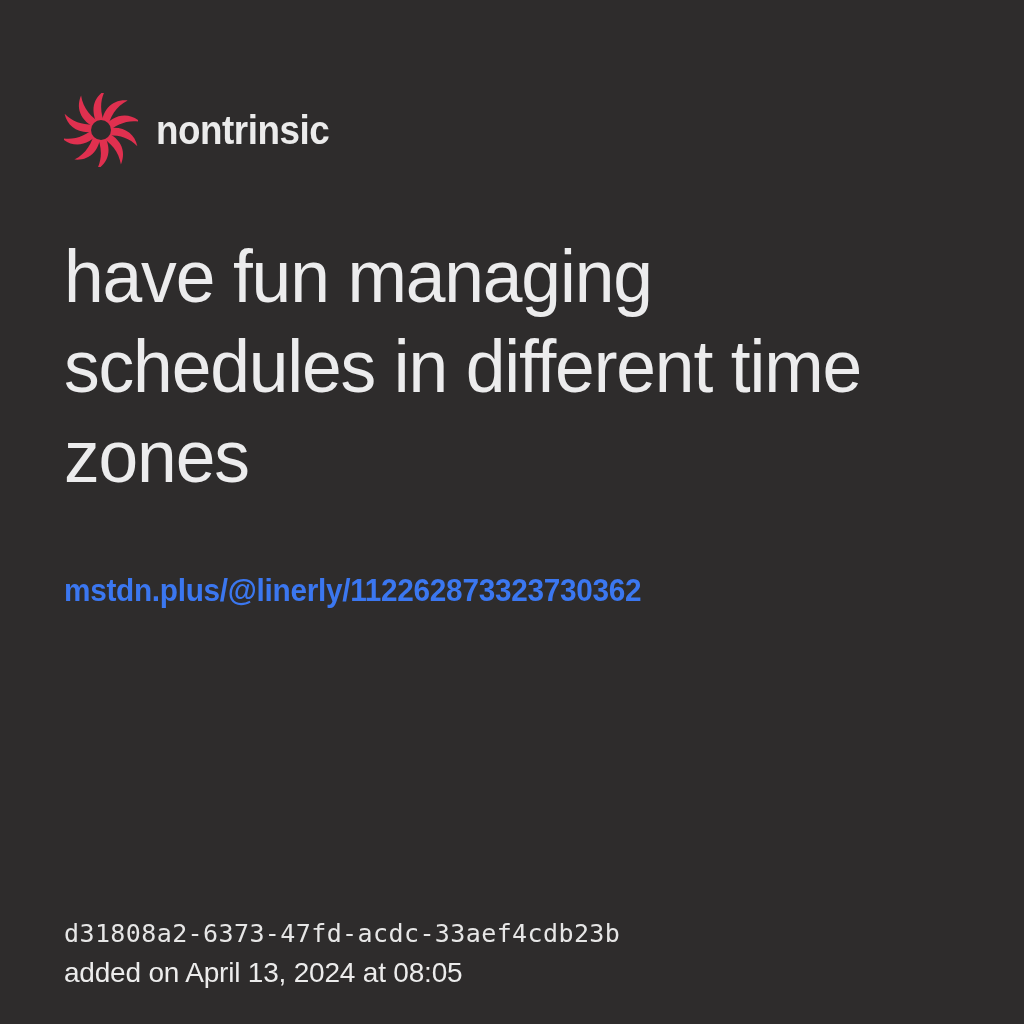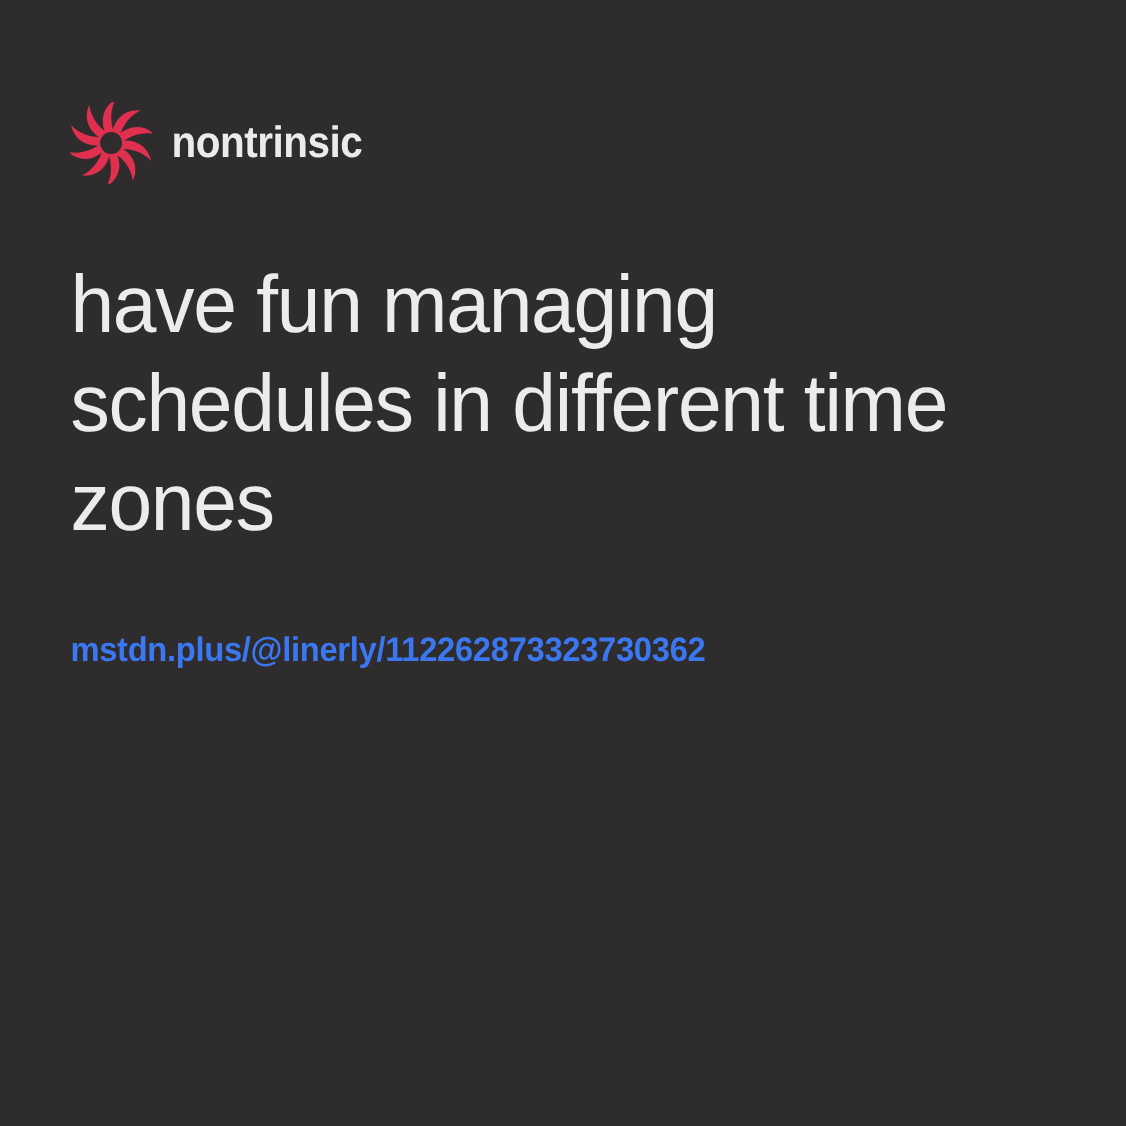--- a/index.html
+++ b/index.html
@@ -153,15 +153,17 @@
       <circle cx="50" cy="50" r="13.5" fill="#2e2c2c"></circle>
     </svg>
     <span class="brand-name">nontrinsic</span>
   </div>
 
   <h1 class="headline">have fun managing schedules in different time zones</h1>
 
   <a class="source-link" href="#">mstdn.plus/@linerly/112262873323730362</a>
 
   <div class="meta">
+    <div class="meta-id">d31808a2-6373-47fd-acdc-33aef4cdb23b</div>
+    <div class="meta-added">added on April 13, 2024 at 08:05</div>
   </div>
 
 </div>
 
 </body></html>

